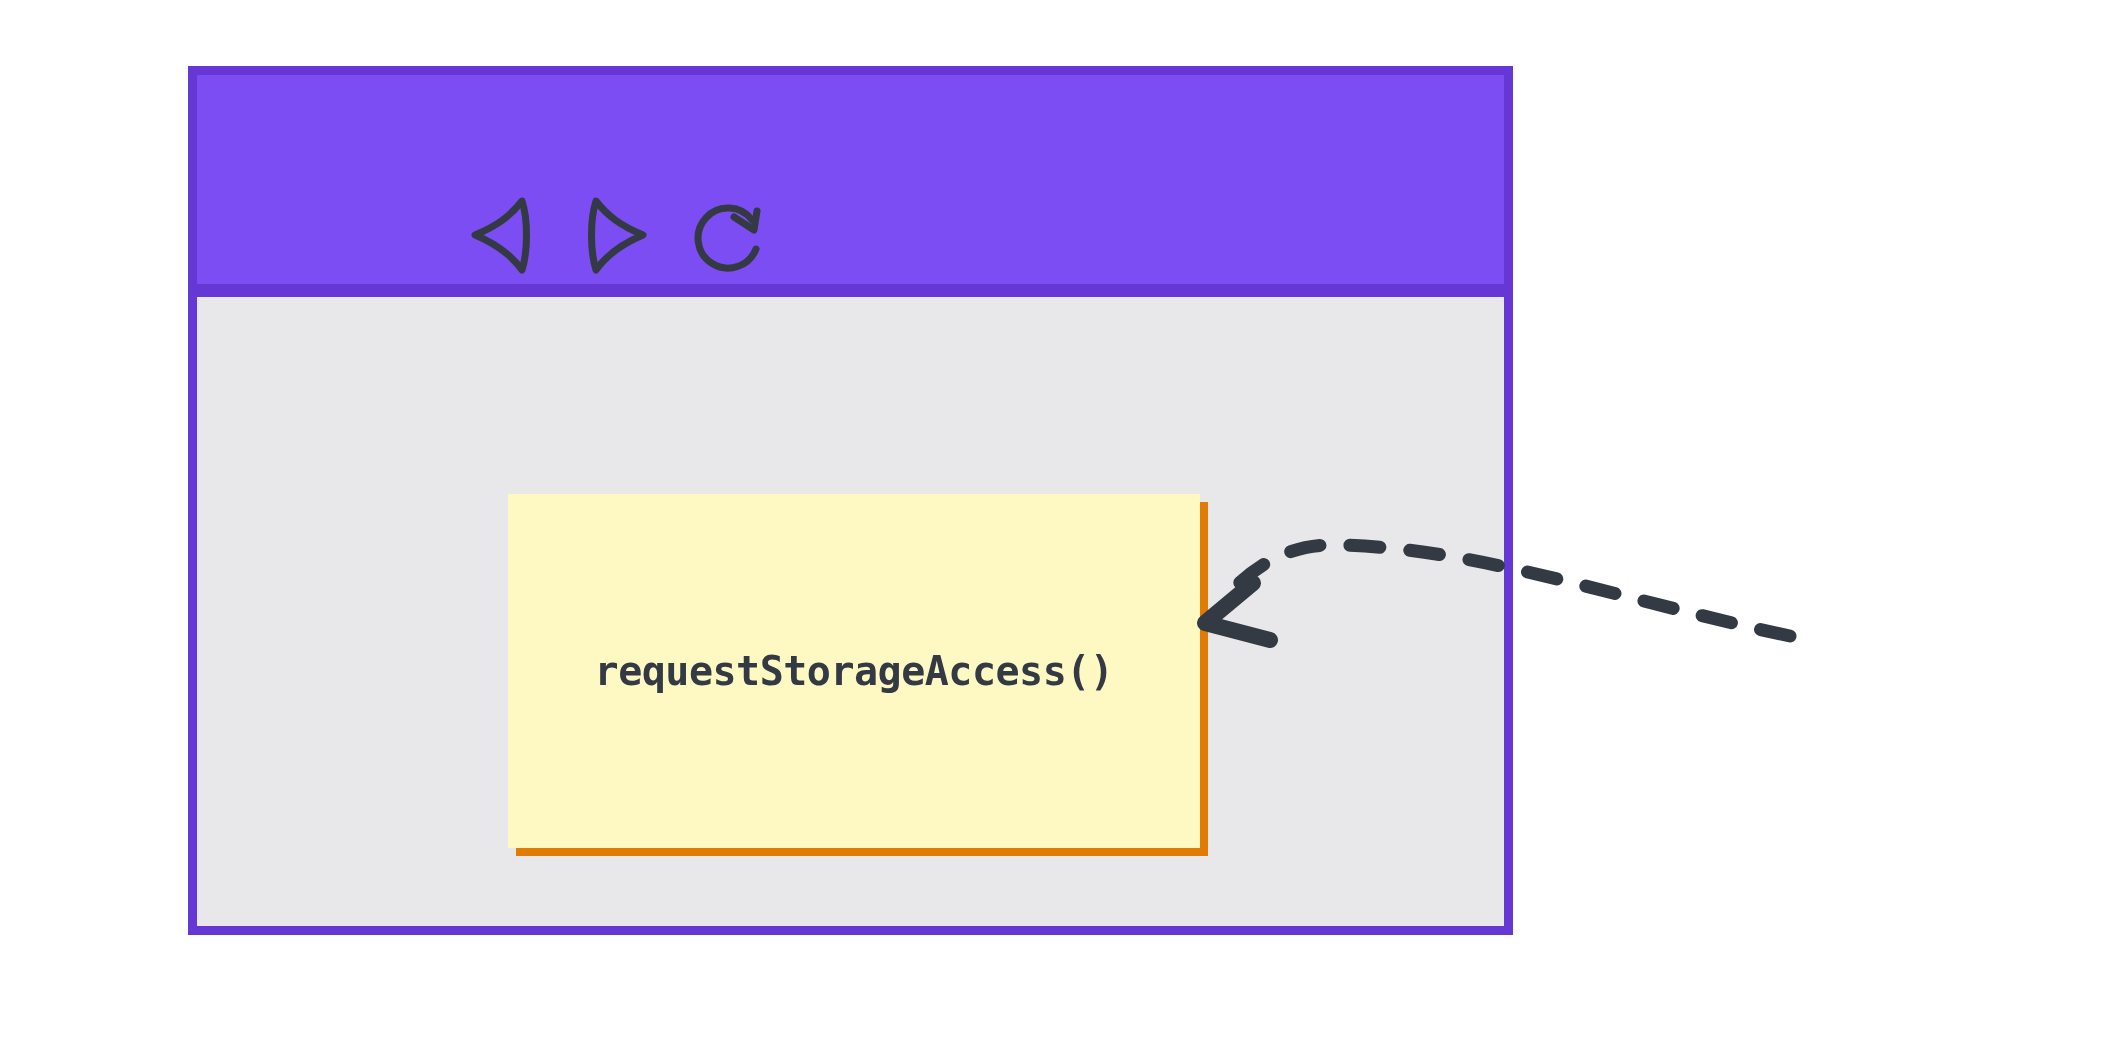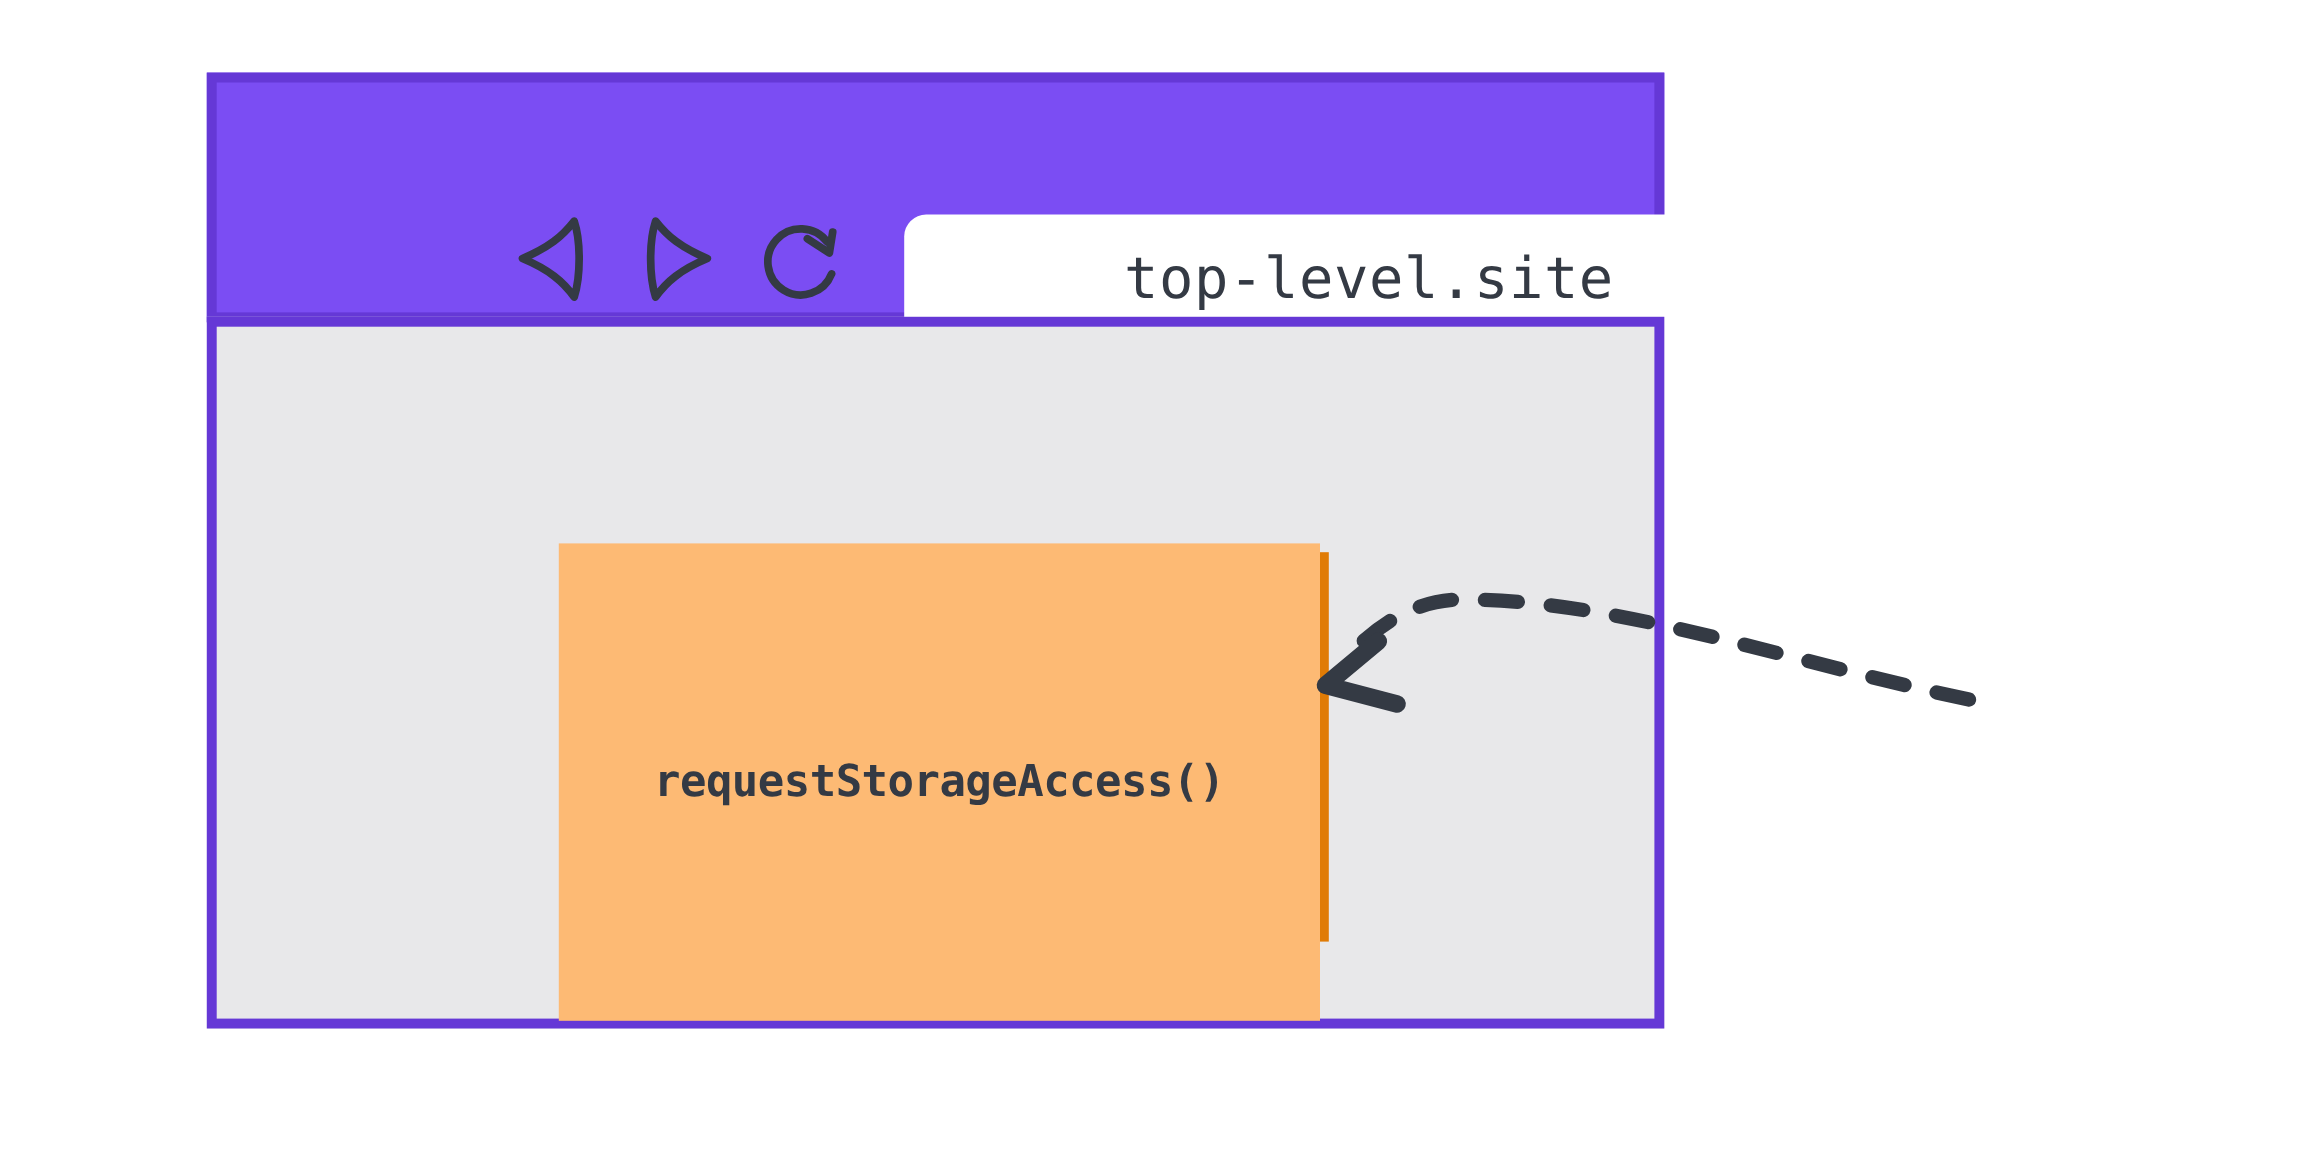--- a/index.html
+++ b/index.html
@@ -107,22 +107,22 @@
     top: 8px;
     width: 692px;
     height: 354px;
     background: #E07B05;
   }
   #embedded-frame-fill {
     position: absolute;
     left: 0;
     top: 0;
     width: 692px;
-    height: 434px;
-    background: #fdba74;
+    height: 354px;
+    background: #fef9c3;
     display: flex;
     align-items: center;
     justify-content: center;
   }
   #embedded-frame-label {
     font-family: "DejaVu Sans Mono", "Liberation Mono", monospace;
     font-size: 40px;
     font-weight: bold;
     color: #343A44;
     white-space: nowrap;
@@ -164,23 +164,20 @@
         </svg>
       </div>
 
       <div class="nav-icon" id="nav-reload-icon">
         <svg width="92" height="92" viewBox="0 0 92 92">
           <path class="ink" stroke-width="7" stroke-linecap="round" d="M73 56 A 30 30 0 1 1 69 27"></path>
           <path class="ink" stroke-width="7" stroke-linecap="round" stroke-linejoin="round" d="M51 24 L 71 37 L 74 18"></path>
         </svg>
       </div>
 
-      <div id="url-bar">
-        <span id="url-text" title="top-level.site">top-level.site</span>
-      </div>
     </div>
 
     <div id="browser-viewport"></div>
 
   </div>
 
   <div id="embedded-frame">
     <div id="embedded-frame-shadow"></div>
     <div id="embedded-frame-fill">
       <span id="embedded-frame-label">requestStorageAccess()</span>

